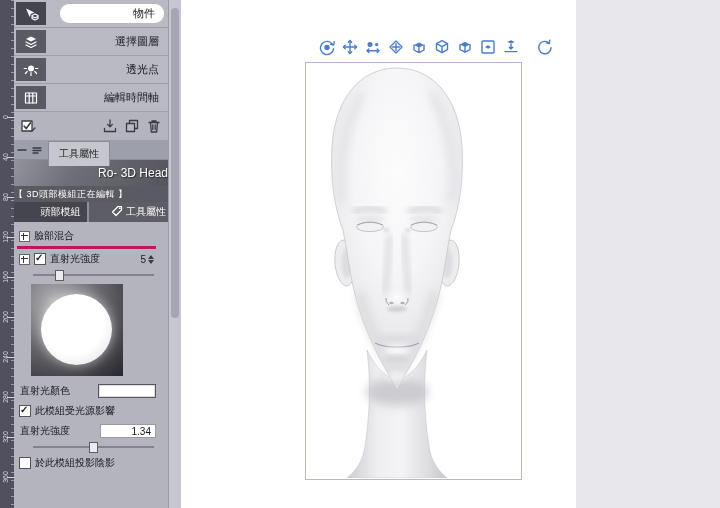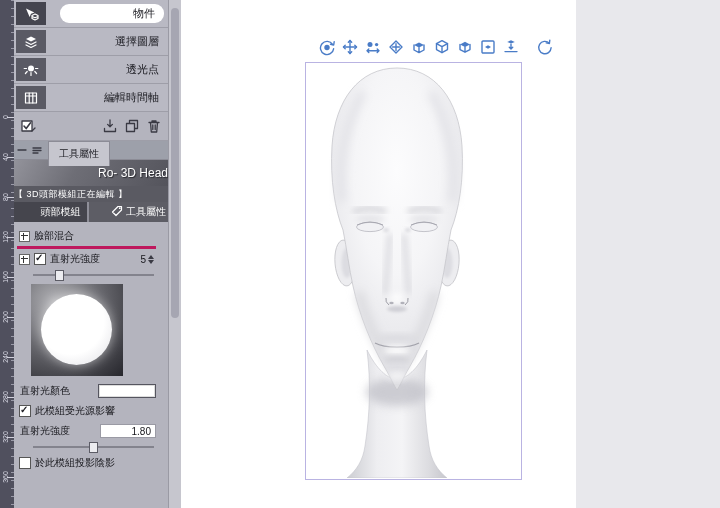--- a/index.html
+++ b/index.html
@@ -222,21 +222,21 @@
         <span class="spacer"></span>
         <span class="swatch"></span>
       </div>
       <div class="prow">
         <span class="cb checked" style="margin-left:2px"></span>
         <span>此模組受光源影響</span>
       </div>
       <div class="prow">
         <span style="margin-left:3px">直射光強度</span>
         <span class="spacer"></span>
-        <span class="numfield">1.80</span>
+        <span class="numfield">1.34</span>
       </div>
       <div class="sliderrow">
         <span class="track"></span>
         <span class="handle" style="left:46%"></span>
       </div>
       <div class="prow">
         <span class="cb" style="margin-left:2px"></span>
         <span>於此模組投影陰影</span>
       </div>
 

